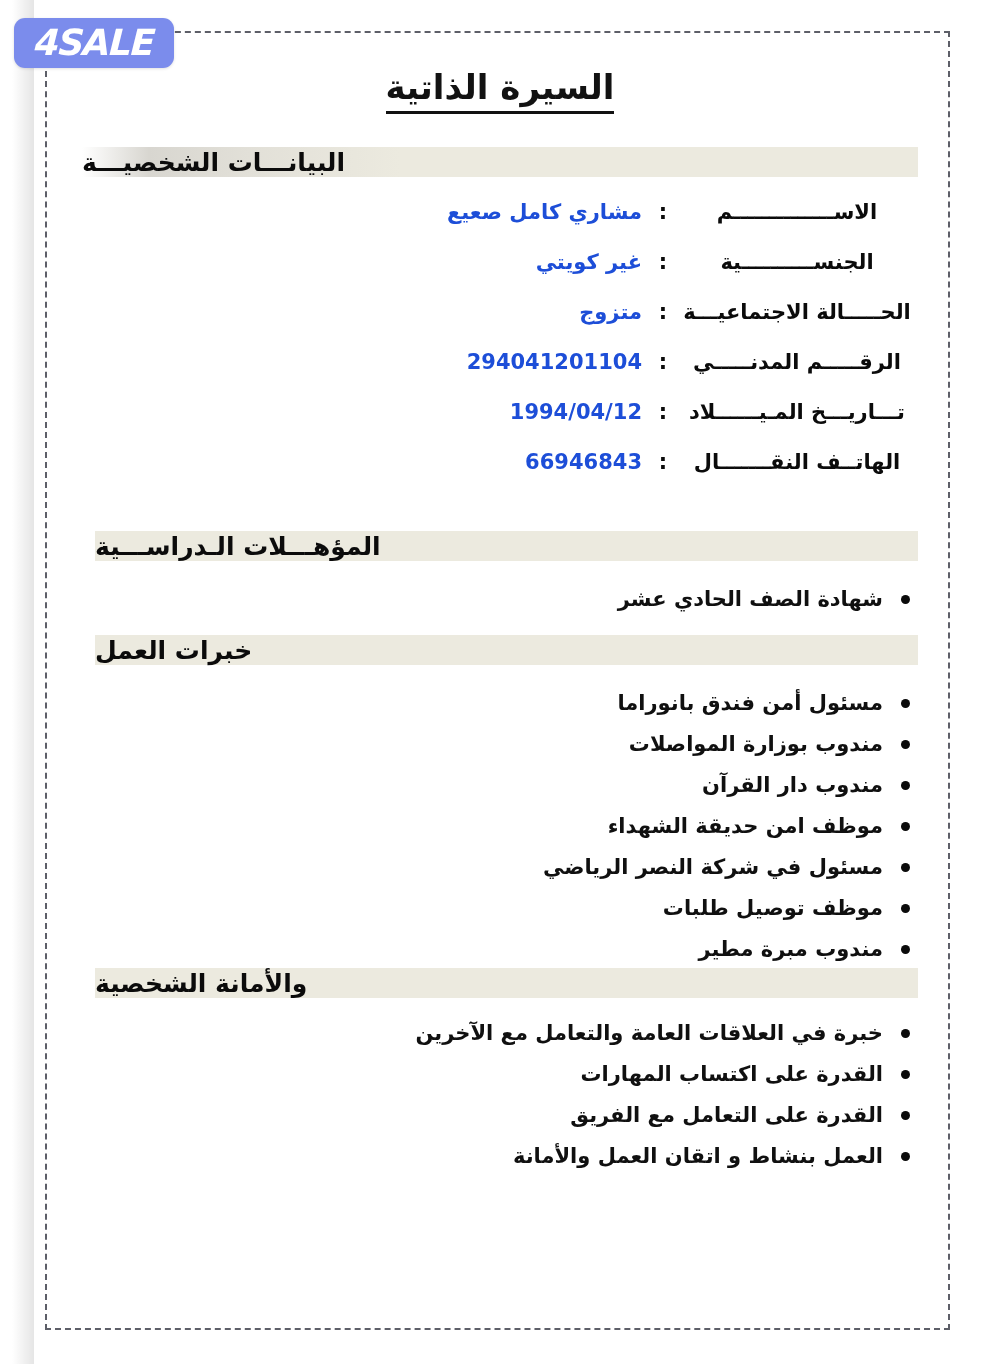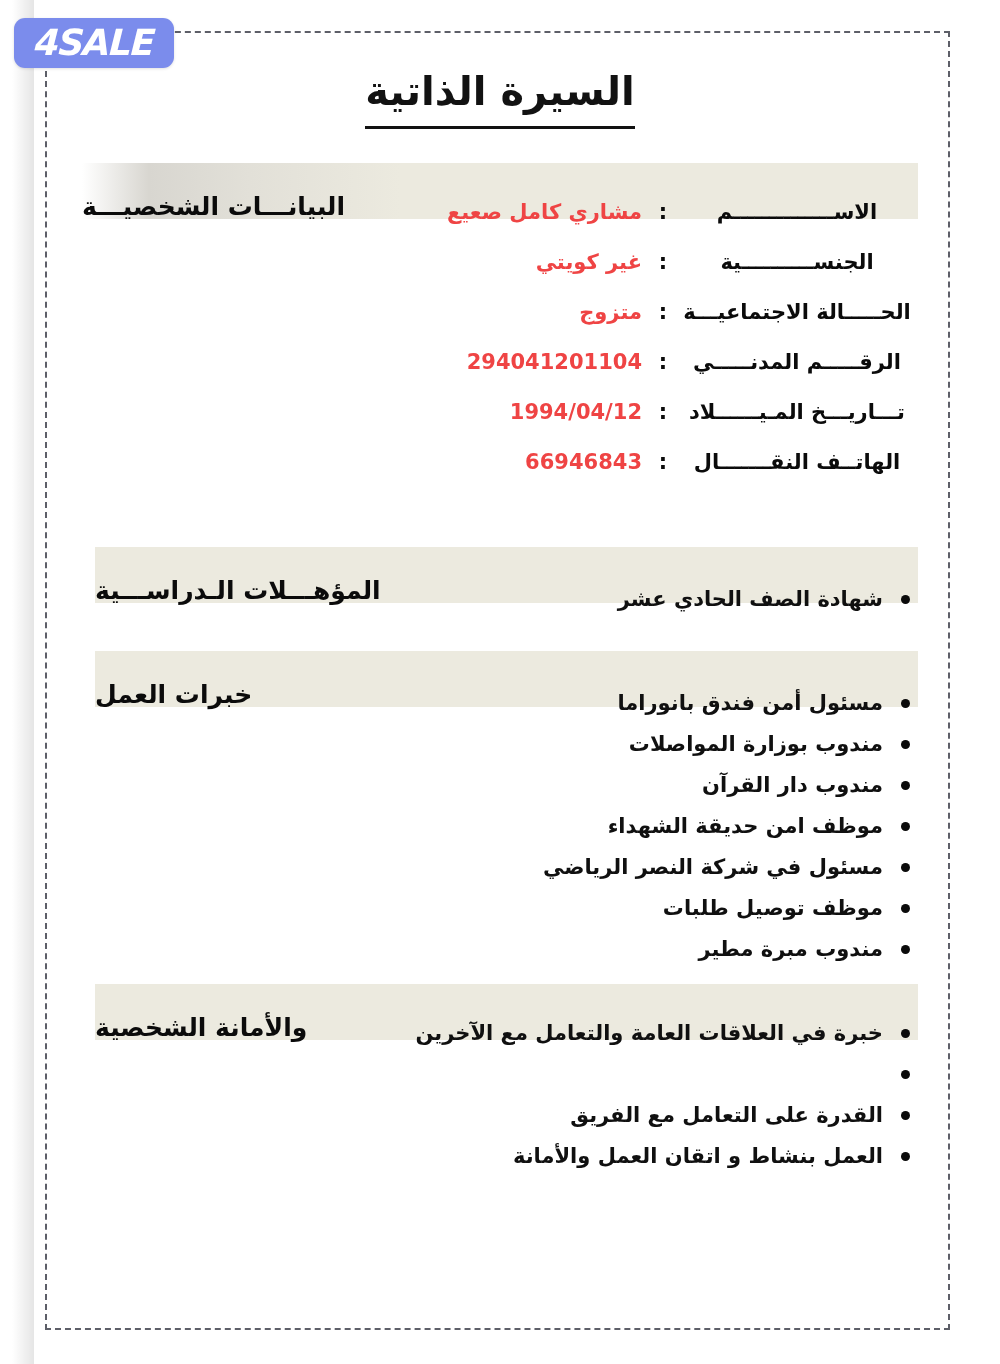--- a/index.html
+++ b/index.html
@@ -71,40 +71,39 @@
   
   #doc-title-wrap {
     position: absolute;
     top: 66px;
     left: 0;
     width: 1000px;
     text-align: center;
   }
   #doc-title {
     display: inline-block;
-    font-size: 40px;
+    font-size: 34px;
     font-weight: 700;
     letter-spacing: 0px;
     color: #121212;
-    padding-bottom: 10px;
+    padding-bottom: 2px;
     border-bottom: 3px solid #121212;
     line-height: 1.25;
   }
 
   
   .band {
     position: absolute;
-    height: 56px;
+    height: 30px;
     background: #eceadf;
     display: flex;
-    align-items: flex-end;
+    align-items: center;
     justify-content: flex-start;
     padding-right: 0px;
     box-sizing: border-box;
-    margin-top: 16px;
   }
   .band.first-band {
     background: linear-gradient(to left, #eceadf 0%, #eceadf 62%, #e2e0d8 80%, #d8d6d0 92%, #ffffff 100%);
   }
   .band .band-title {
     font-size: 25px;
     font-weight: 700;
     color: #0b0b0b;
     white-space: nowrap;
     line-height: 1;
@@ -148,21 +147,21 @@
     text-align: center;
     font-size: 21px;
     font-weight: 700;
     color: #0b0b0b;
   }
   .p-value {
     flex: 1 1 auto;
     text-align: right;
     font-size: 21px;
     font-weight: 600;
-    color: #ef4444;
+    color: #1d4ed8;
     white-space: nowrap;
     padding-right: 4px;
   }
   .p-value.ltr-num {
     direction: ltr;
     unicode-bidi: embed;
     display: block;
   }
 
   
@@ -314,20 +313,21 @@
     <span class="band-title">والأمانة الشخصية</span>
   </div>
 
   <ul class="bullet-list" id="list-skills">
     <li>
       <span class="dot"></span>
       <span class="li-text">خبرة في العلاقات العامة والتعامل مع الآخرين</span>
     </li>
     <li>
       <span class="dot"></span>
+      <span class="li-text">القدرة على اكتساب المهارات</span>
     </li>
     <li>
       <span class="dot"></span>
       <span class="li-text">القدرة على التعامل مع الفريق</span>
     </li>
     <li>
       <span class="dot"></span>
       <span class="li-text">العمل بنشاط و اتقان العمل والأمانة</span>
     </li>
   </ul>

